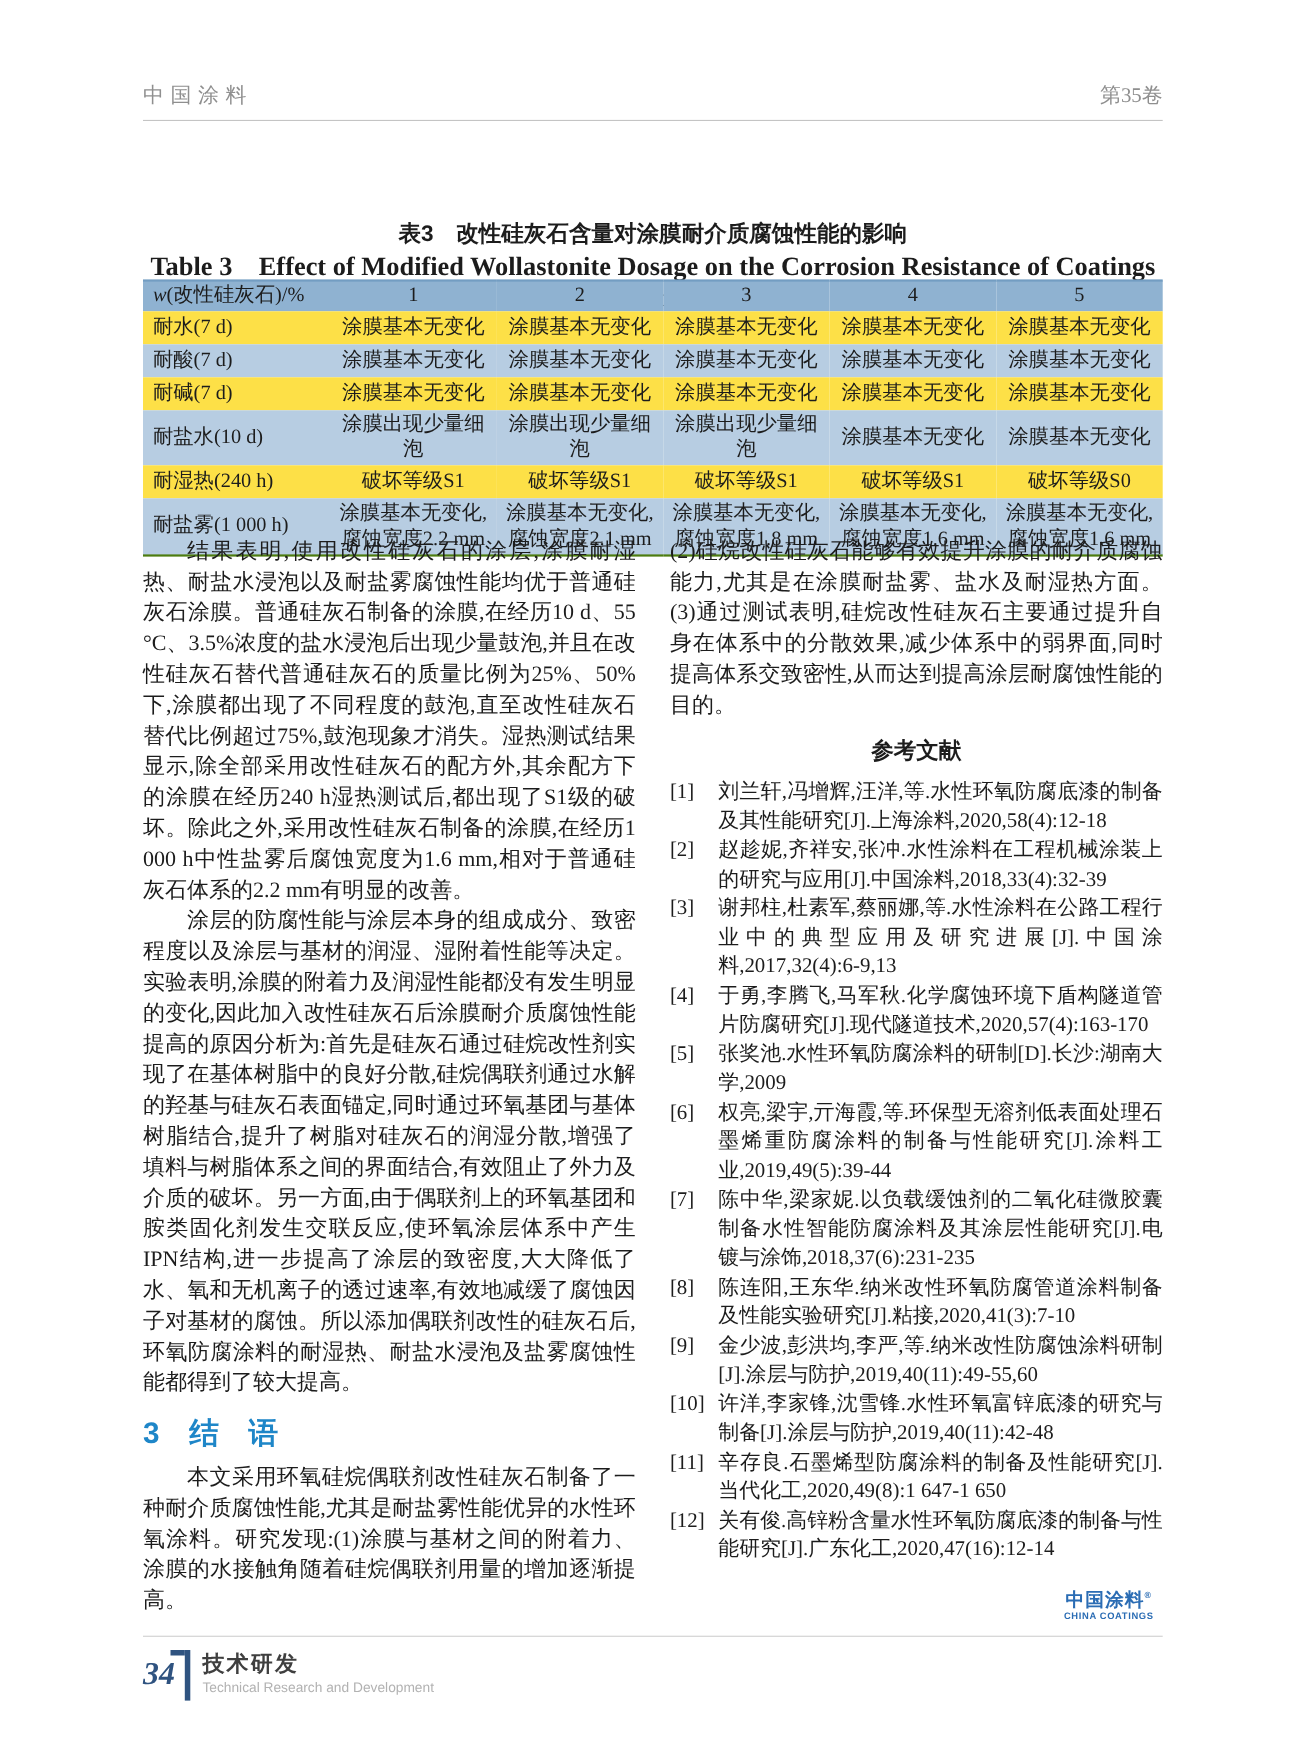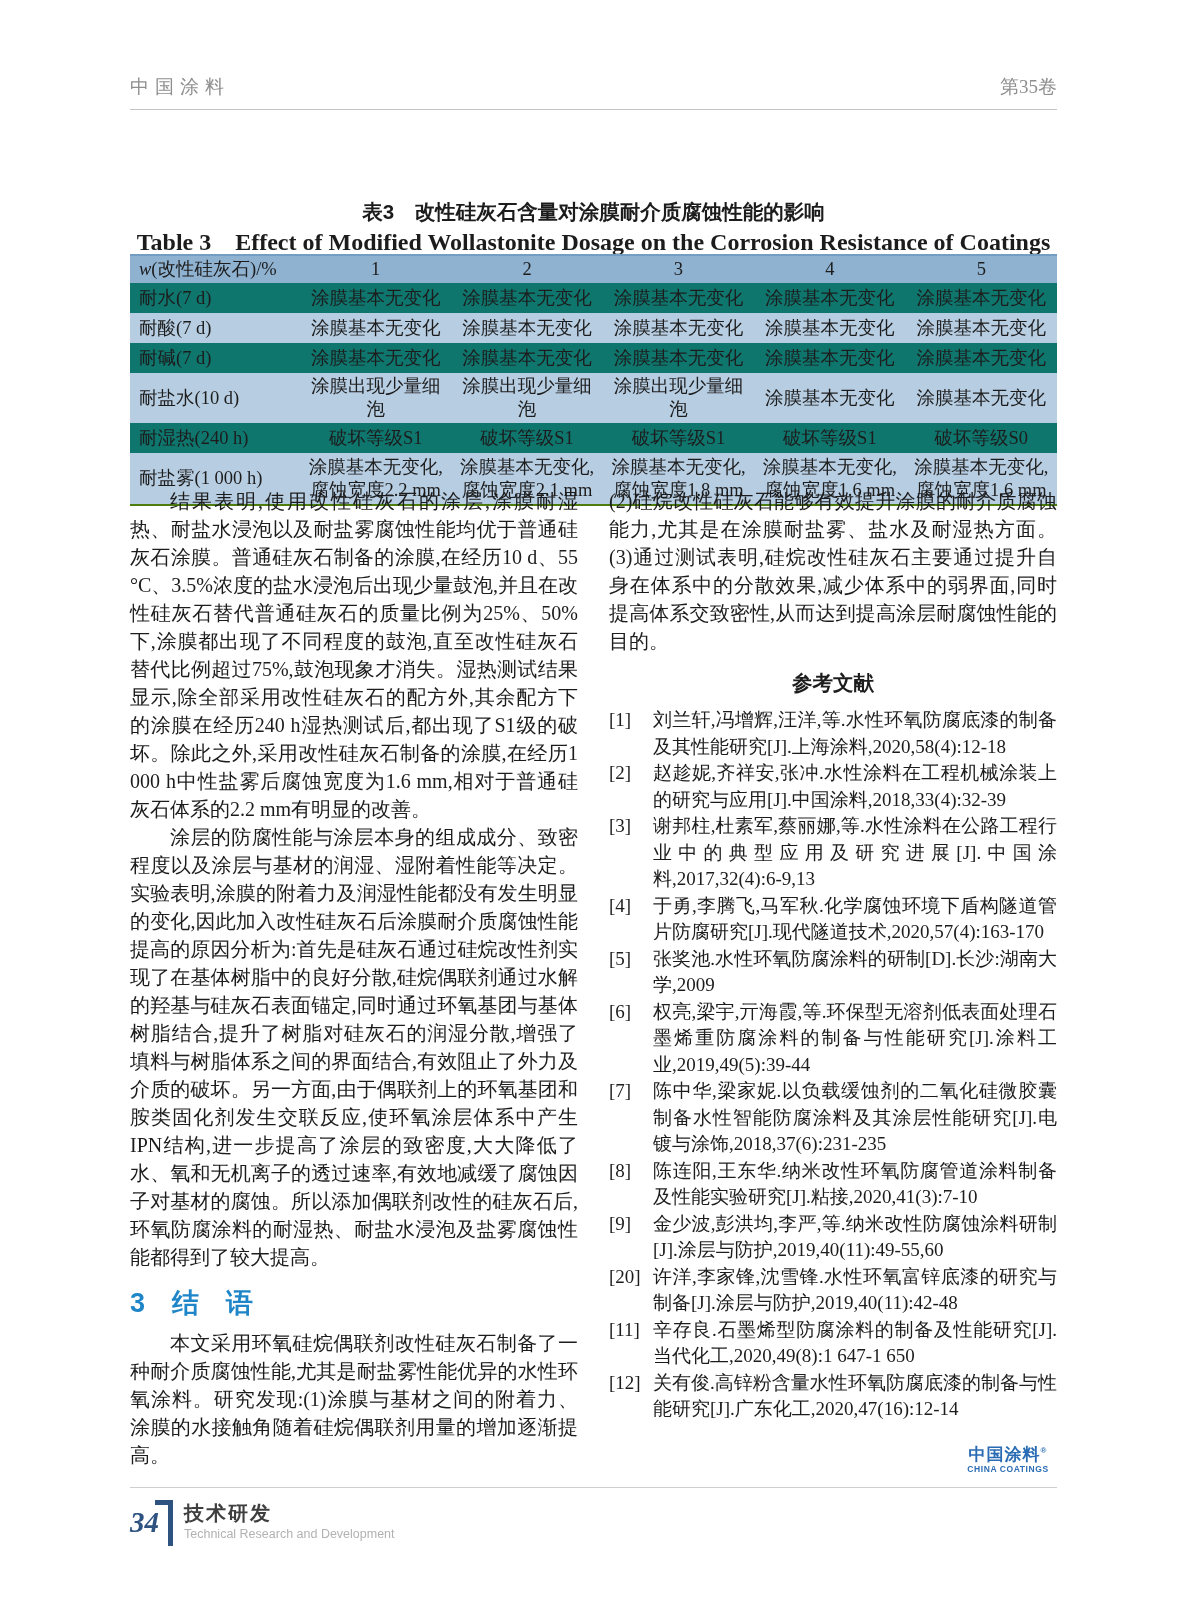--- a/index.html
+++ b/index.html
@@ -25,21 +25,21 @@
 
   
   table.ctab{position:absolute;top:254px;left:130px;width:927px;border-collapse:collapse;
              table-layout:fixed;font-size:18.5px;
              border-top:2px solid #739dc2;border-bottom:2px solid #4d7c0f;}
   table.ctab col.c0{width:170px;}
   table.ctab th,table.ctab td{padding:2px 4px;text-align:center;font-weight:normal;
              vertical-align:middle;line-height:23px;}
   table.ctab .lbl{text-align:left;padding-left:9px;}
   tr.hd{background:#8fb2d1;height:28px;}
-  tr.rw{background:#0f766e;height:30px;}
+  tr.rw{background:#fde047;height:30px;}
   tr.rb{background:#b7cde2;height:30px;padding-left:21px;}
   tr.rb2{background:#b7cde2;height:52px;margin-left:20px;}
   .w-it{font-style:italic;}
 
   
   .col{position:absolute;top:458px;width:448px;font-size:20px;line-height:28px;
        text-align:justify;margin-top:29px;}
   .col-left{left:130px;}
   .col-right{left:609px;}
   .col p{margin:0;text-indent:2em;}
@@ -200,21 +200,21 @@
     </div>
     <div class="ref">
       <span class="rn">[8]</span>
       <span class="rt">陈连阳,王东华.纳米改性环氧防腐管道涂料制备及性能实验研究[J].粘接,2020,41(3):7-10</span>
     </div>
     <div class="ref">
       <span class="rn">[9]</span>
       <span class="rt">金少波,彭洪均,李严,等.纳米改性防腐蚀涂料研制[J].涂层与防护,2019,40(11):49-55,60</span>
     </div>
     <div class="ref">
-      <span class="rn">[20]</span>
+      <span class="rn">[10]</span>
       <span class="rt">许洋,李家锋,沈雪锋.水性环氧富锌底漆的研究与制备[J].涂层与防护,2019,40(11):42-48</span>
     </div>
     <div class="ref">
       <span class="rn">[11]</span>
       <span class="rt">辛存良.石墨烯型防腐涂料的制备及性能研究[J].当代化工,2020,49(8):1 647-1 650</span>
     </div>
     <div class="ref">
       <span class="rn">[12]</span>
       <span class="rt">关有俊.高锌粉含量水性环氧防腐底漆的制备与性能研究[J].广东化工,2020,47(16):12-14</span>
     </div>

